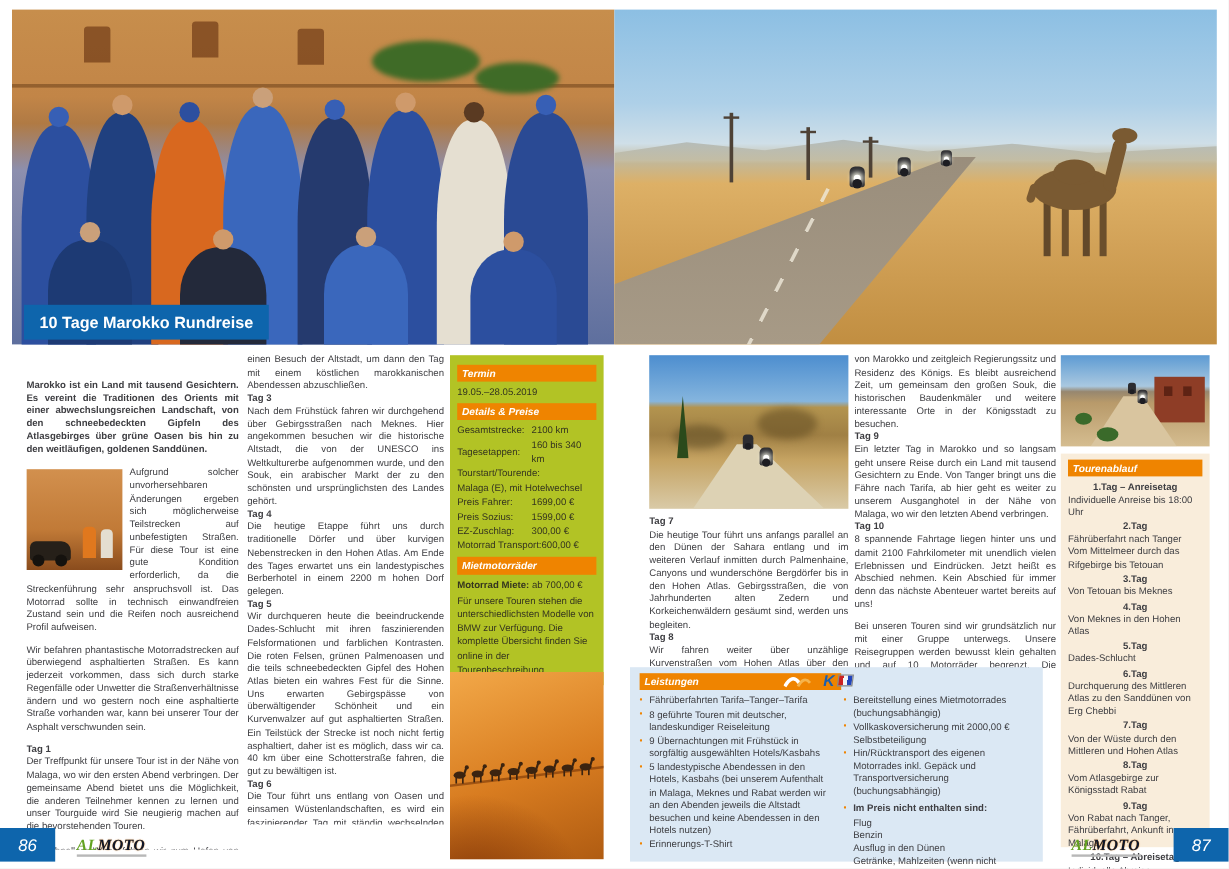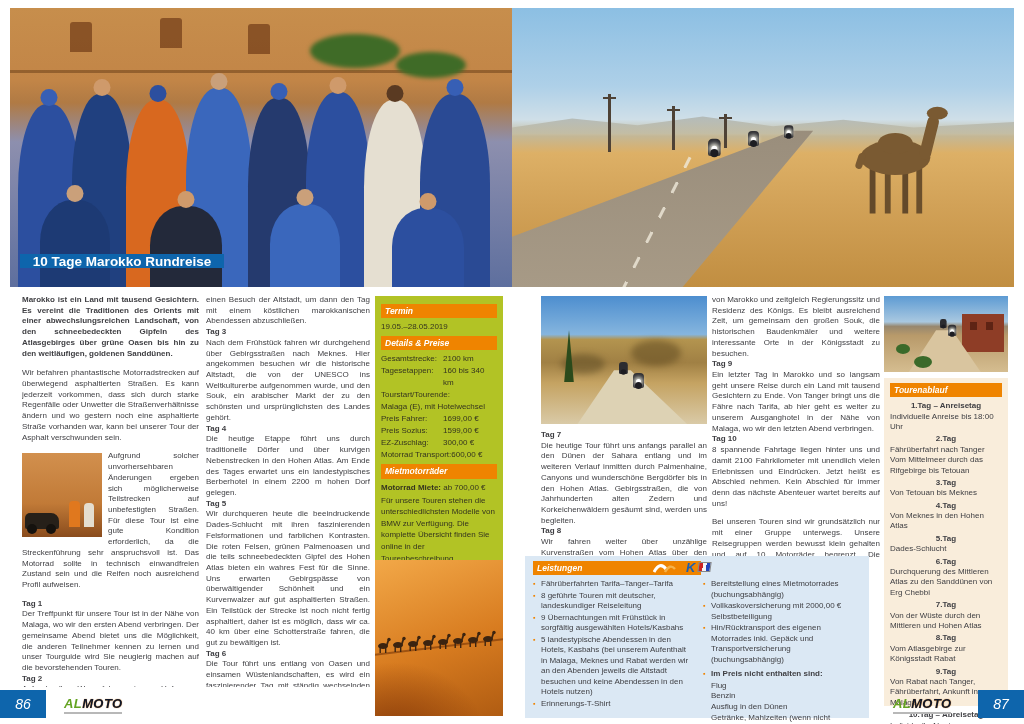--- a/index.html
+++ b/index.html
@@ -22,49 +22,49 @@
      background:linear-gradient(180deg,#8f8474,#a79a86);clip-path:polygon(56% 44%,60% 44%,34% 100%,0 100%,0 82%);}
   #photo-right .roadline{position:absolute;left:138px;top:140px;width:3px;height:170px;
      background:repeating-linear-gradient(180deg,#efe9da 0 12px,transparent 12px 28px);transform:rotate(27deg);opacity:.8;}
   .pole{position:absolute;width:3px;background:#4e4236;}
   .pole i{position:absolute;left:-5px;top:3px;width:13px;height:2px;background:#4e4236;}
   .moto{position:absolute;}
   .moto .bd{position:absolute;bottom:0;left:0;width:11px;height:15px;background:#2c2c30;border-radius:4px 4px 2px 2px;}
   .moto .hl{position:absolute;bottom:4px;left:3px;width:5px;height:5px;border-radius:50%;background:#fff;box-shadow:0 0 4px 2px rgba(255,255,240,.9);}
   .moto .rh{position:absolute;top:-6px;left:2px;width:7px;height:7px;border-radius:50%;background:#1d1d22;}
   
-  #banner{position:absolute;left:20px;top:254px;width:204px;height:14px;background:#0e65ac;
+  #banner{position:absolute;left:20px;top:254px;width:204px;height:29px;background:#0e65ac;
      display:flex;align-items:center;justify-content:center;color:#fff;font-size:13.5px;font-weight:bold;z-index:5;}
   .pgnum{position:absolute;bottom:6px;width:46px;height:28px;background:#0e65ac;color:#fff;
      display:flex;align-items:center;justify-content:center;font-size:14px;font-style:italic;}
   #pg-left{left:0;} #pg-right{right:0;}
-  .almoto{position:absolute;bottom:10px;font-weight:bold;font-style:italic;font-size:13px;letter-spacing:.4px;line-height:1;}
+  .almoto{position:absolute;bottom:10px;font-weight:bold;font-style:italic;font-size:13px;letter-spacing:.4px;line-height:1;font-family:Liberation Serif, serif;}
   .almoto .al{color:#63a321;} .almoto .moto{color:#0f172a;text-shadow:0 0 1px #c96a00;}
   .almoto .tagline-bar{margin-top:2px;width:58px;height:2px;background:#b8b8b8;}
   #logo-left{left:64px;} #logo-right{left:893px;}
   
   .col{position:absolute;top:295px;font-size:8px;line-height:1.34;text-align:justify;overflow:hidden;}
-  #col1{left:22px;width:177px;height:392px;}
+  #col1{left:22px;width:177px;height:392px;margin-top:21px;}
   #col2{left:206px;width:164px;height:392px;}
   #col3{left:541px;width:166px;height:258px;}
   #col4{left:712px;width:168px;height:262px;}
   .intro{font-weight:bold;margin-bottom:9px;}
   .para{margin-bottom:8px;}
   .day-h{font-weight:bold;}
   .photo-small{float:left;width:80px;height:84px;margin:2px 6px 2px 0;
      background:linear-gradient(180deg,#d2904e 0%,#c17a37 60%,#8a4c1d 100%);position:relative;overflow:hidden;}
   .photo-small .bike{position:absolute;left:3px;bottom:8px;width:34px;height:16px;background:#262019;border-radius:5px 8px 2px 2px;}
   .photo-small .whl{position:absolute;bottom:3px;width:10px;height:10px;border-radius:50%;background:#15120e;}
   .photo-small .fig-o{position:absolute;right:22px;bottom:10px;width:11px;height:26px;background:#e0781e;border-radius:4px 4px 0 0;}
   .photo-small .fig-w{position:absolute;right:8px;bottom:10px;width:10px;height:24px;background:#e4ded0;border-radius:4px 4px 0 0;}
   
   #greenbox{position:absolute;left:375px;top:296px;width:128px;background:#b2c325;padding:5px 6px 7px 6px;box-sizing:border-box;font-size:8px;line-height:1.5;color:#35351f;}
   .orange-h{background:#ef8400;color:#fff;font-weight:bold;font-style:italic;font-size:8.5px;
      padding:2px 4px;margin:3px 0 3px 0;line-height:1.2;}
-  .gb-row{display:flex;} .gb-row .lbl{min-width:62px;flex:0 0 auto;}
+  .gb-row{display:flex;align-items:center;} .gb-row .lbl{min-width:62px;flex:0 0 auto;}
   .gb-text{margin-top:1px;line-height:1.45;}
   
   #photo-dunes{left:375px;top:560px;width:128px;height:156px;
      background:radial-gradient(130% 90% at 15% 115%,#8a3c0a 0%,rgba(138,60,10,0) 55%),
                 linear-gradient(160deg,#f2a848 0%,#d87c20 55%,#b05c12 100%);}
   #photo-dunes .ridge{position:absolute;left:-6px;top:86px;width:140px;height:2px;background:rgba(110,45,4,.55);transform:rotate(-7deg);}
   #photo-dunes svg{position:absolute;left:2px;top:66px;}
   
   #photo-track{left:541px;top:296px;width:166px;height:128px;
      background:linear-gradient(180deg,#4d8ecf 0%,#85b5de 30%,#b3944f 34%,#a08044 52%,#c5a362 68%,#d9caa7 100%);}
@@ -194,31 +194,31 @@
       <rect x="23" y="48" width="6" height="14" rx="3" fill="#7a5a32" transform="rotate(18 26 55)"></rect>
     </svg>
   </div>
 
   <div id="banner">
     <span>10 Tage Marokko Rundreise</span>
   </div>
 
   <div class="col" id="col1">
     <div class="intro">Marokko ist ein Land mit tausend Gesichtern. Es vereint die Traditionen des Orients mit einer abwechslungsreichen Landschaft, von den schneebedeckten Gipfeln des Atlasgebirges über grüne Oasen bis hin zu den weitläufigen, goldenen Sanddünen.</div>
-    <div class="para">Wir befahren phantastische Motorradstrecken auf überwiegend asphaltierten Straßen. Es kann jederzeit vorkommen, dass sich durch starke Regenfälle oder Unwetter die Straßenverhältnisse ändern und wo gestern noch eine asphaltierte Straße vorhanden war, kann bei unserer Tour der Asphalt verschwunden sein.</div>
     <div class="para">
       <div class="photo-small">
         <div class="bike"></div>
         <span class="whl" style="left:5px;"></span>
           <span class="whl" style="left:24px;"></span>
         <div class="fig-o"></div>
         <div class="fig-w"></div>
       </div>
       <span>Aufgrund solcher unvorhersehbaren Änderungen ergeben sich möglicherweise Teilstrecken auf unbefestigten Straßen. Für diese Tour ist eine gute Kondition erforderlich, da die Streckenführung sehr anspruchsvoll ist. Das Motorrad sollte in technisch einwandfreien Zustand sein und die Reifen noch ausreichend Profil aufweisen.</span>
     </div>
+    <div class="para">Wir befahren phantastische Motorradstrecken auf überwiegend asphaltierten Straßen. Es kann jederzeit vorkommen, dass sich durch starke Regenfälle oder Unwetter die Straßenverhältnisse ändern und wo gestern noch eine asphaltierte Straße vorhanden war, kann bei unserer Tour der Asphalt verschwunden sein.</div>
     <div class="day-h">Tag 1</div>
     <div>Der Treffpunkt für unsere Tour ist in der Nähe von Malaga, wo wir den ersten Abend verbringen. Der gemeinsame Abend bietet uns die Möglichkeit, die anderen Teilnehmer kennen zu lernen und unser Tourguide wird Sie neugierig machen auf die bevorstehenden Touren.</div>
     <div class="day-h">Tag 2</div>
     <div>Auf schnellem Wege fahren wir zum Hafen von Tarifa, wo wir mit der Fähre die Meerenge von Gibraltar überqueren, um in Tanger die Grenze nach Nordafrika zu überschreiten. Wir fahren über abwechslungsreiche Gebirgs- und Küstenstraßen mit zahlreichen Kurven und herrlichen Ausblicken Richtung Tetouan. Am Ankunftsort übernachten wir in einem gemütlichen Hotel und haben genügend Zeit für</div>
   </div>
 
   <div class="col" id="col2">
     <div>einen Besuch der Altstadt, um dann den Tag mit einem köstlichen marokkanischen Abendessen abzuschließen.</div>
     <div class="day-h">Tag 3</div>
     <div>Nach dem Frühstück fahren wir durchgehend über Gebirgsstraßen nach Meknes. Hier angekommen besuchen wir die historische Altstadt, die von der UNESCO ins Weltkulturerbe aufgenommen wurde, und den Souk, ein arabischer Markt der zu den schönsten und ursprünglichsten des Landes gehört.</div>

